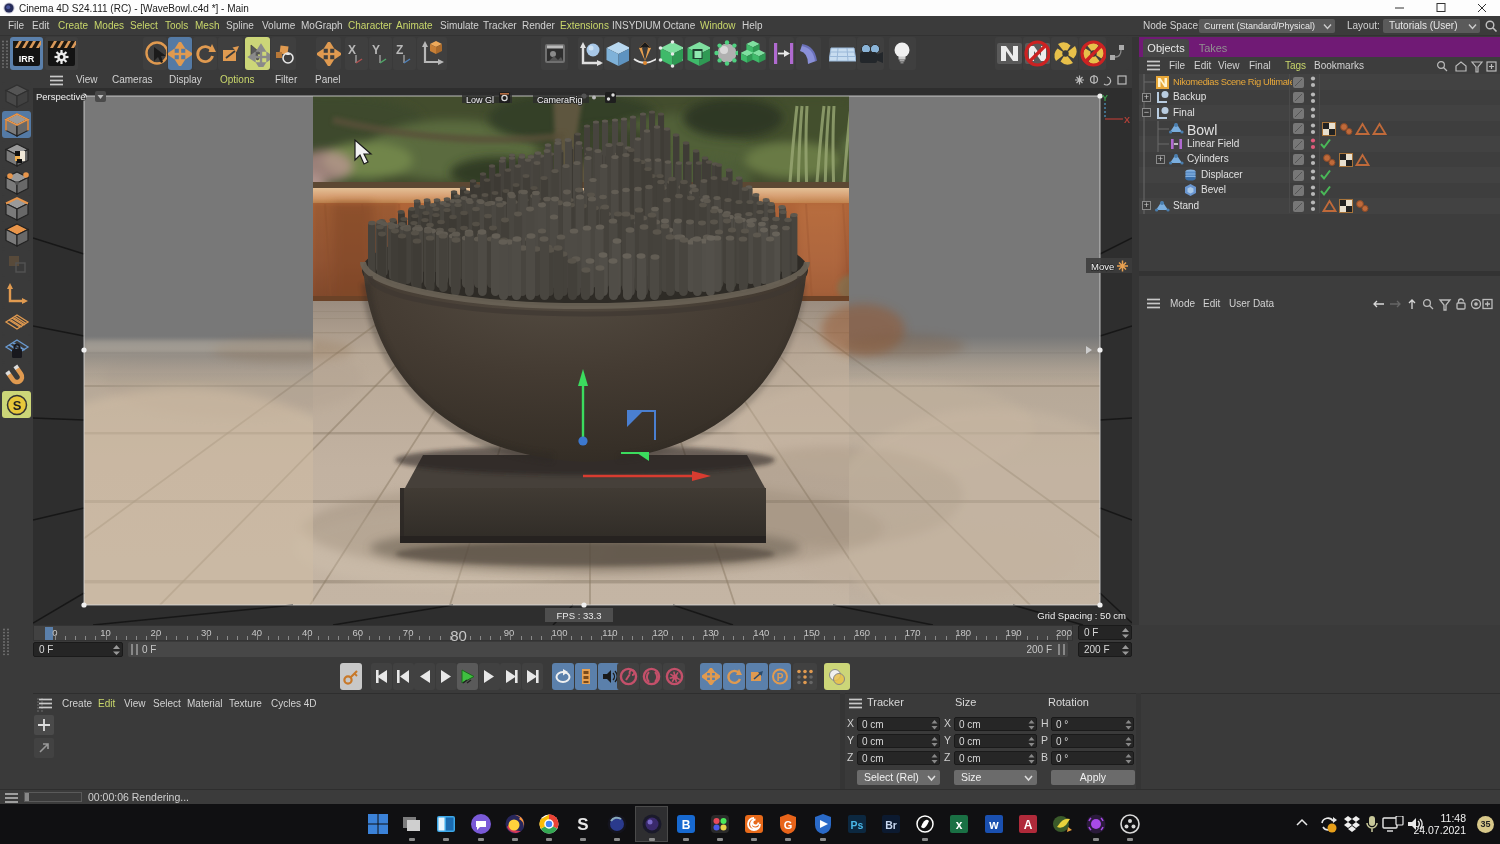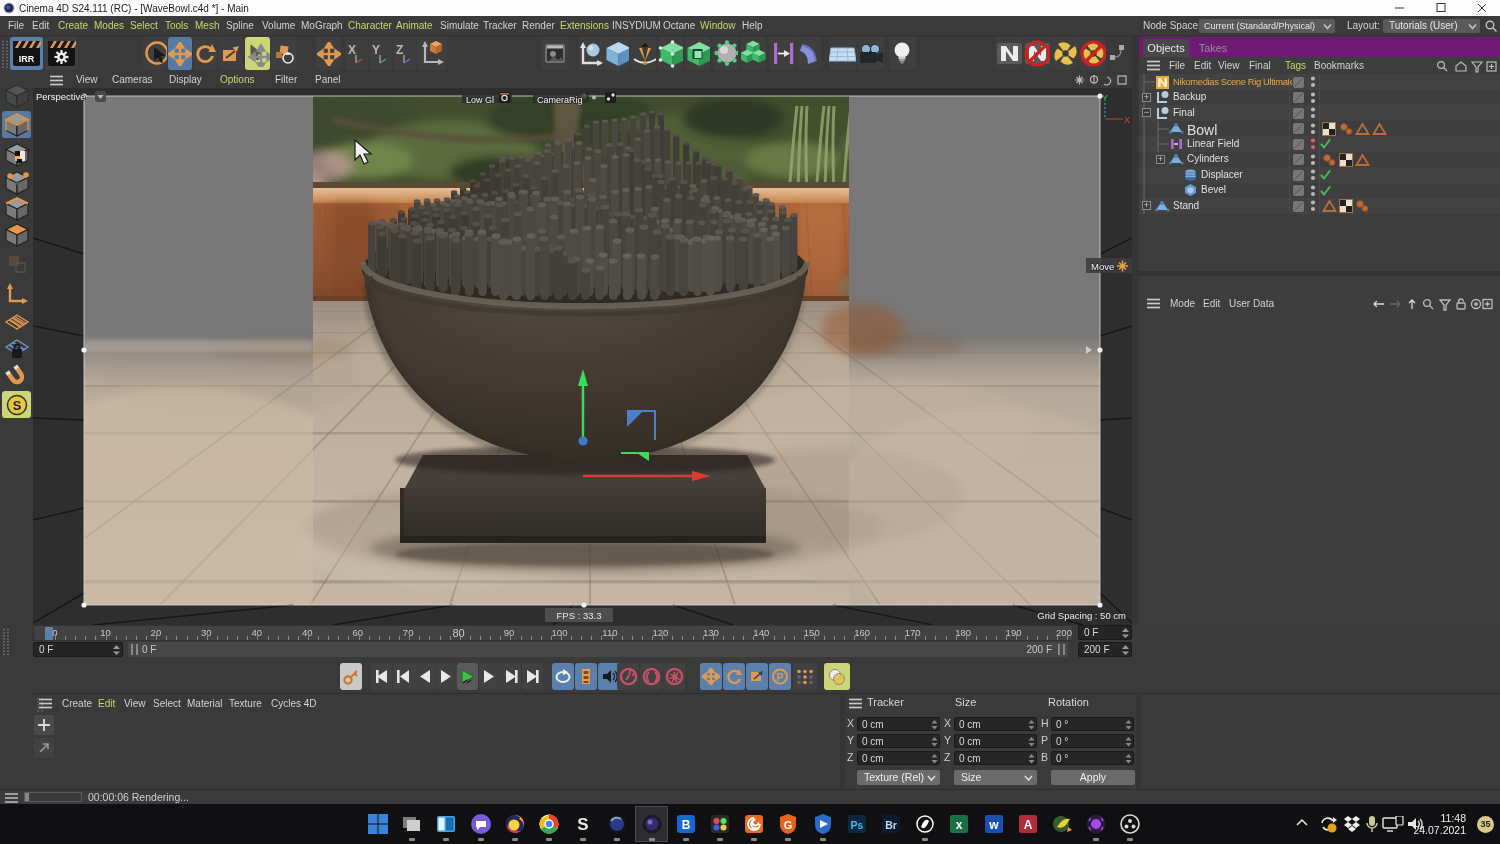--- a/index.html
+++ b/index.html
@@ -1953,21 +1953,21 @@
     <div class="abs" style="left:33px;top:0;width:1040px;height:16px;background:#424242;border:1px solid #333">
       <div class="abs" style="left:11px;top:1px;width:8px;height:13px;background:#5b80ab"></div>
       <span class="abs" style="left:21.0px;top:1px;font-size:9.5px;color:#c8c8c8;transform:translateX(-50%)">0</span>
       <span class="abs" style="left:71.45px;top:1px;font-size:9.5px;color:#c8c8c8;transform:translateX(-50%)">10</span>
       <span class="abs" style="left:121.9px;top:1px;font-size:9.5px;color:#c8c8c8;transform:translateX(-50%)">20</span>
       <span class="abs" style="left:172.35000000000002px;top:1px;font-size:9.5px;color:#c8c8c8;transform:translateX(-50%)">30</span>
       <span class="abs" style="left:222.8px;top:1px;font-size:9.5px;color:#c8c8c8;transform:translateX(-50%)">40</span>
       <span class="abs" style="left:273.25px;top:1px;font-size:9.5px;color:#c8c8c8;transform:translateX(-50%)">40</span>
       <span class="abs" style="left:323.70000000000005px;top:1px;font-size:9.5px;color:#c8c8c8;transform:translateX(-50%)">60</span>
       <span class="abs" style="left:374.15000000000003px;top:1px;font-size:9.5px;color:#c8c8c8;transform:translateX(-50%)">70</span>
-      <span class="abs" style="left:424.6px;top:1px;font-size:11px;color:#c8c8c8;transform:translateX(-50%)">80</span>
+      <span class="abs" style="left:424.6px;top:1px;font-size:15px;color:#c8c8c8;transform:translateX(-50%)">80</span>
       <span class="abs" style="left:475.05px;top:1px;font-size:9.5px;color:#c8c8c8;transform:translateX(-50%)">90</span>
       <span class="abs" style="left:525.5px;top:1px;font-size:9.5px;color:#c8c8c8;transform:translateX(-50%)">100</span>
       <span class="abs" style="left:575.95px;top:1px;font-size:9.5px;color:#c8c8c8;transform:translateX(-50%)">110</span>
       <span class="abs" style="left:626.4000000000001px;top:1px;font-size:9.5px;color:#c8c8c8;transform:translateX(-50%)">120</span>
       <span class="abs" style="left:676.85px;top:1px;font-size:9.5px;color:#c8c8c8;transform:translateX(-50%)">130</span>
       <span class="abs" style="left:727.3000000000001px;top:1px;font-size:9.5px;color:#c8c8c8;transform:translateX(-50%)">140</span>
       <span class="abs" style="left:777.75px;top:1px;font-size:9.5px;color:#c8c8c8;transform:translateX(-50%)">150</span>
       <span class="abs" style="left:828.2px;top:1px;font-size:9.5px;color:#c8c8c8;transform:translateX(-50%)">160</span>
       <span class="abs" style="left:878.6500000000001px;top:1px;font-size:9.5px;color:#c8c8c8;transform:translateX(-50%)">170</span>
       <span class="abs" style="left:929.1px;top:1px;font-size:9.5px;color:#c8c8c8;transform:translateX(-50%)">180</span>
@@ -2372,21 +2372,21 @@
       </div>
       <span class="abs" style="left:196px;top:58px;font-size:10.5px;color:#d0d0d0">B</span>
       <div class="abs" style="left:206px;top:58px;width:83px;height:13.5px;background:#262626;border:1px solid #1a1a1a;border-radius:2px">
         <span style="position:absolute;left:4px;top:0.5px;font-size:10px;color:#d8d8d8">0 °</span>
         <svg style="position:absolute;right:1px;top:1.5px" width="7" height="10">
           <polygon points="3.5,0 0.5,3.5 6.5,3.5" fill="#888"></polygon>
           <polygon points="3.5,9.5 0.5,6 6.5,6" fill="#888"></polygon>
         </svg>
       </div>
       <div class="abs" style="left:12px;top:77px;width:83px;height:15px;background:#6b6b6b;border-radius:2px">
-        <span style="position:absolute;left:7px;top:1px;font-size:10.5px;color:#f0f0f0">Texture (Rel)</span>
+        <span style="position:absolute;left:7px;top:1px;font-size:10.5px;color:#f0f0f0">Select (Rel)</span>
         <svg style="position:absolute;right:4px;top:4px" width="9" height="8">
           <polyline points="1,2 4.5,6 8,2" fill="none" stroke="#ddd" stroke-width="1.5"></polyline>
         </svg>
       </div>
       <div class="abs" style="left:109px;top:77px;width:83px;height:15px;background:#6b6b6b;border-radius:2px">
         <span style="position:absolute;left:7px;top:1px;font-size:10.5px;color:#f0f0f0">Size</span>
         <svg style="position:absolute;right:4px;top:4px" width="9" height="8">
           <polyline points="1,2 4.5,6 8,2" fill="none" stroke="#ddd" stroke-width="1.5"></polyline>
         </svg>
       </div>

